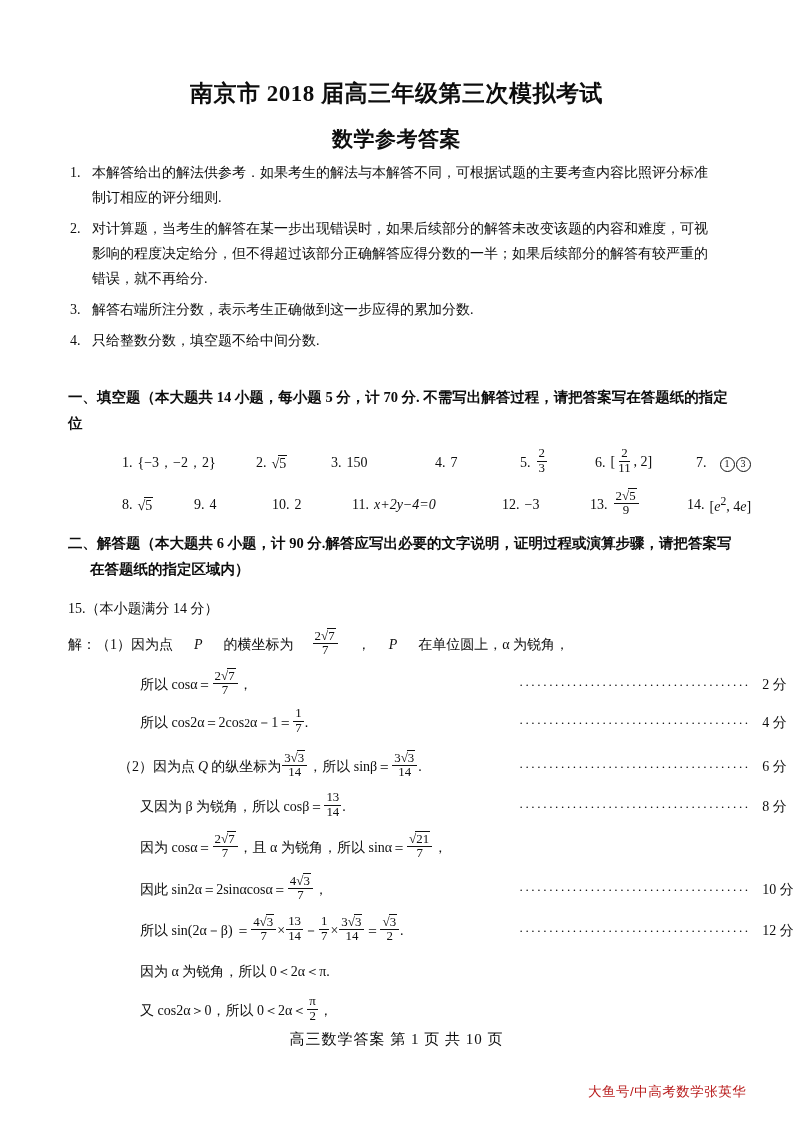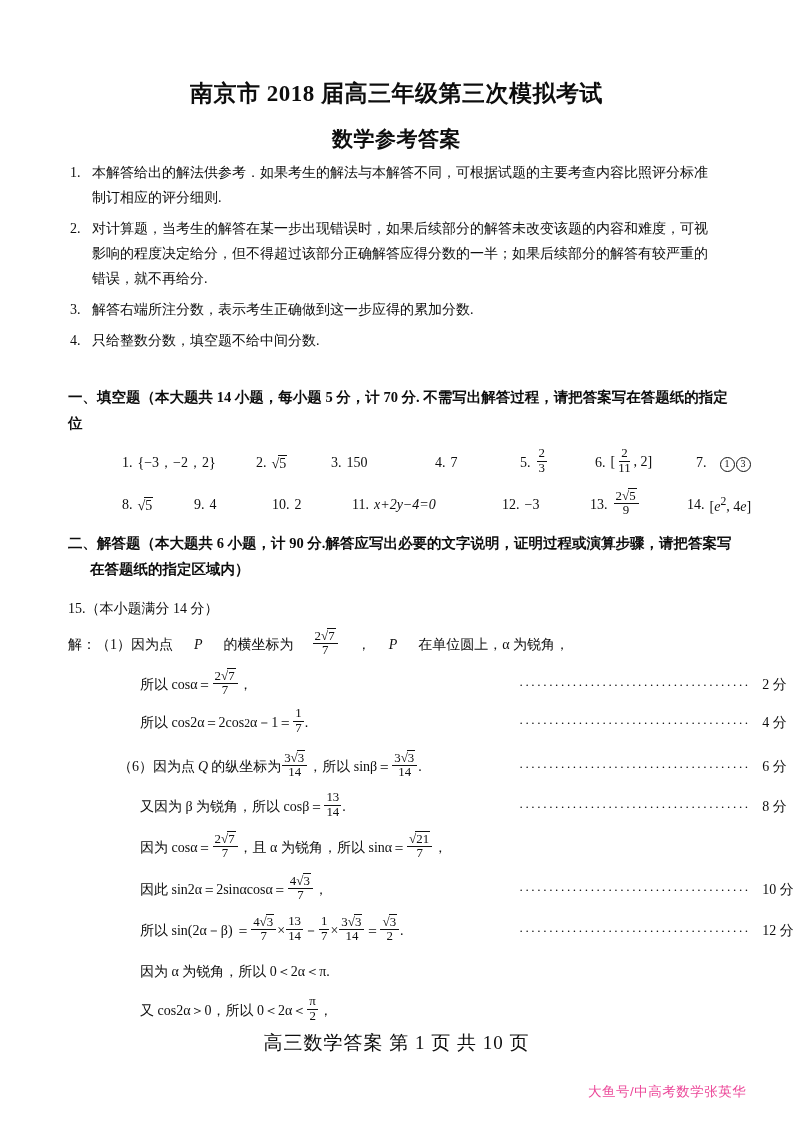--- a/index.html
+++ b/index.html
@@ -163,30 +163,30 @@
     font-size: 13px;
   }
   .score { margin-left: 12px; }
 
   
   .footer {
     position: absolute;
     left: 0; top: 1030px;
     width: 793px;
     text-align: center;
-    font-size: 19px;
+    font-size: 15px;
     letter-spacing: 1px;
   }
 
   
   .watermark {
     position: absolute;
     left: 588px; top: 1083px;
     font-size: 13.5px;
-    color: #ec4899;
+    color: #b91c1c;
     letter-spacing: 0.5px;
     font-family: "Liberation Sans", sans-serif;
     white-space: nowrap;
   }
 
   .it { font-style: italic; }
 </style>
 </head>
 <body>
 
@@ -362,21 +362,21 @@
       <span class="den">7</span>
     </span>
     <span>.</span>
   </div>
   <div class="leader" style="left:519px; top:708px;">
     <span class="dots">·······································</span>
     <span class="score">4 分</span>
   </div>
 
   <div class="sol-line" style="left:118px; top:752px;">
-    <span>（6）因为点</span>
+    <span>（2）因为点</span>
     <span class="it" style="margin:0 3px;">Q</span>
     <span>的纵坐标为</span>
     <span class="frac">
       <span class="num">3<span class="sqrt"><span class="rad">√</span><span class="rnd">3</span></span></span>
       <span class="den">14</span>
     </span>
     <span>，所以 sinβ＝</span>
     <span class="frac">
       <span class="num">3<span class="sqrt"><span class="rad">√</span><span class="rnd">3</span></span></span>
       <span class="den">14</span>

